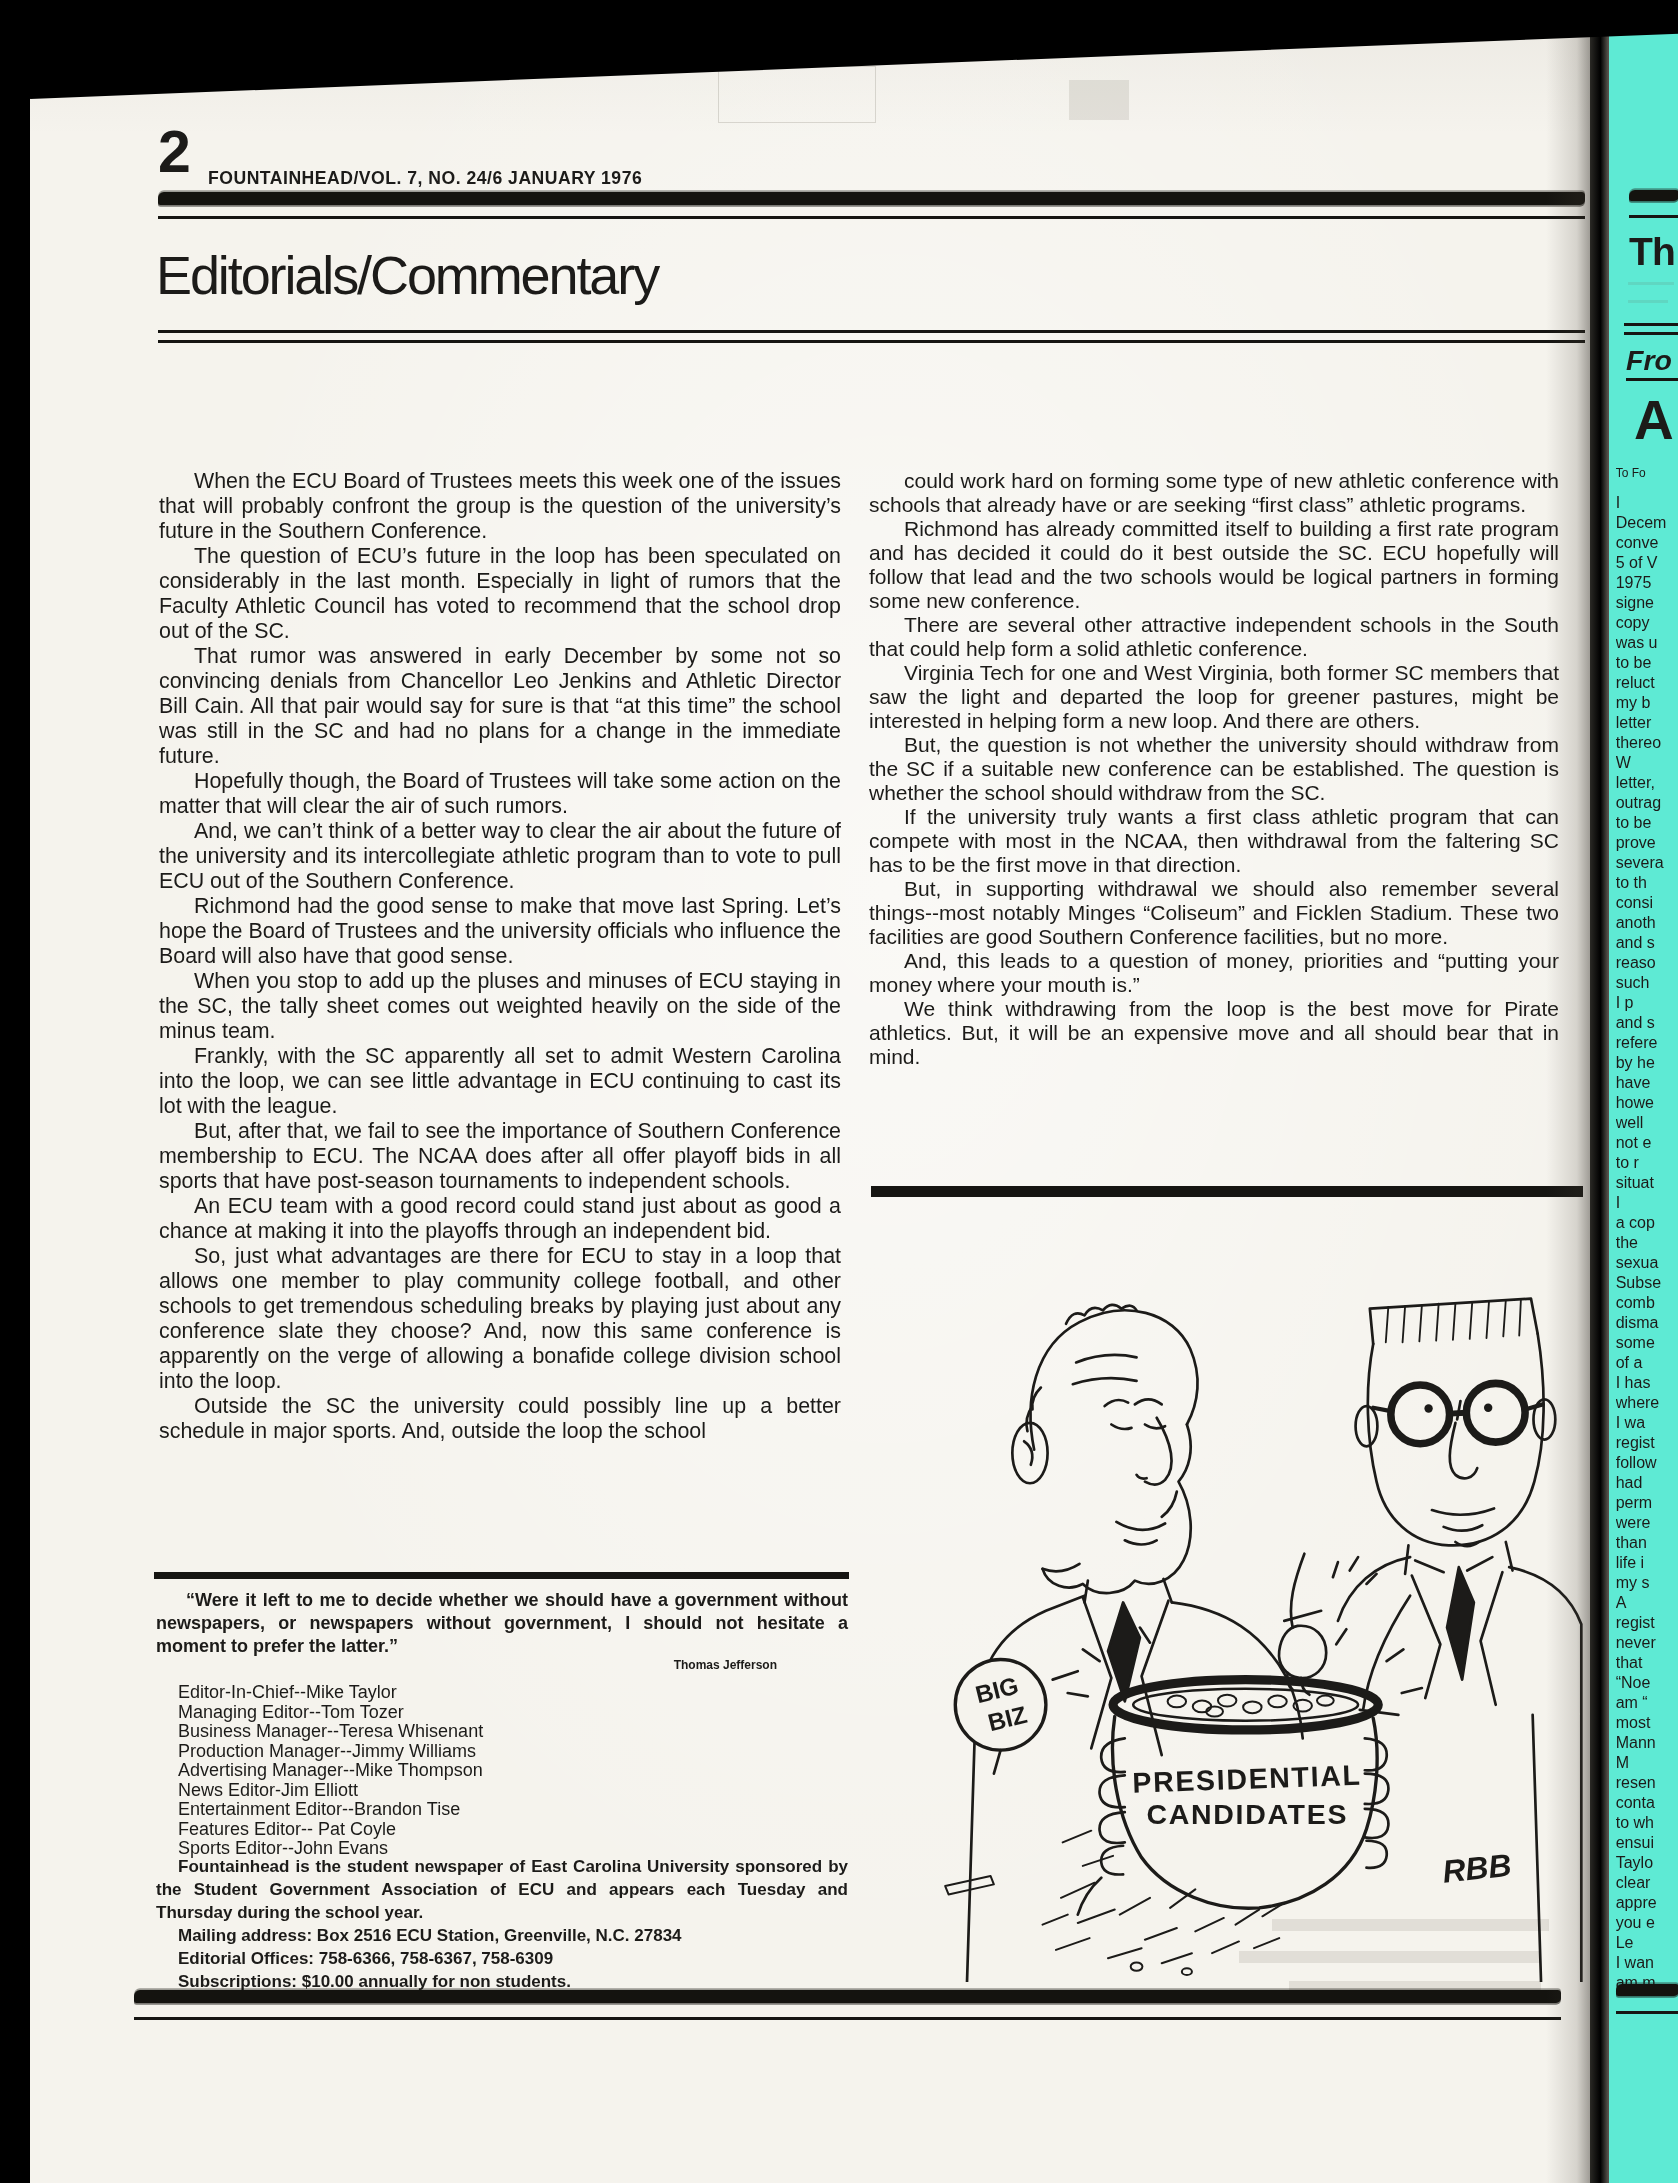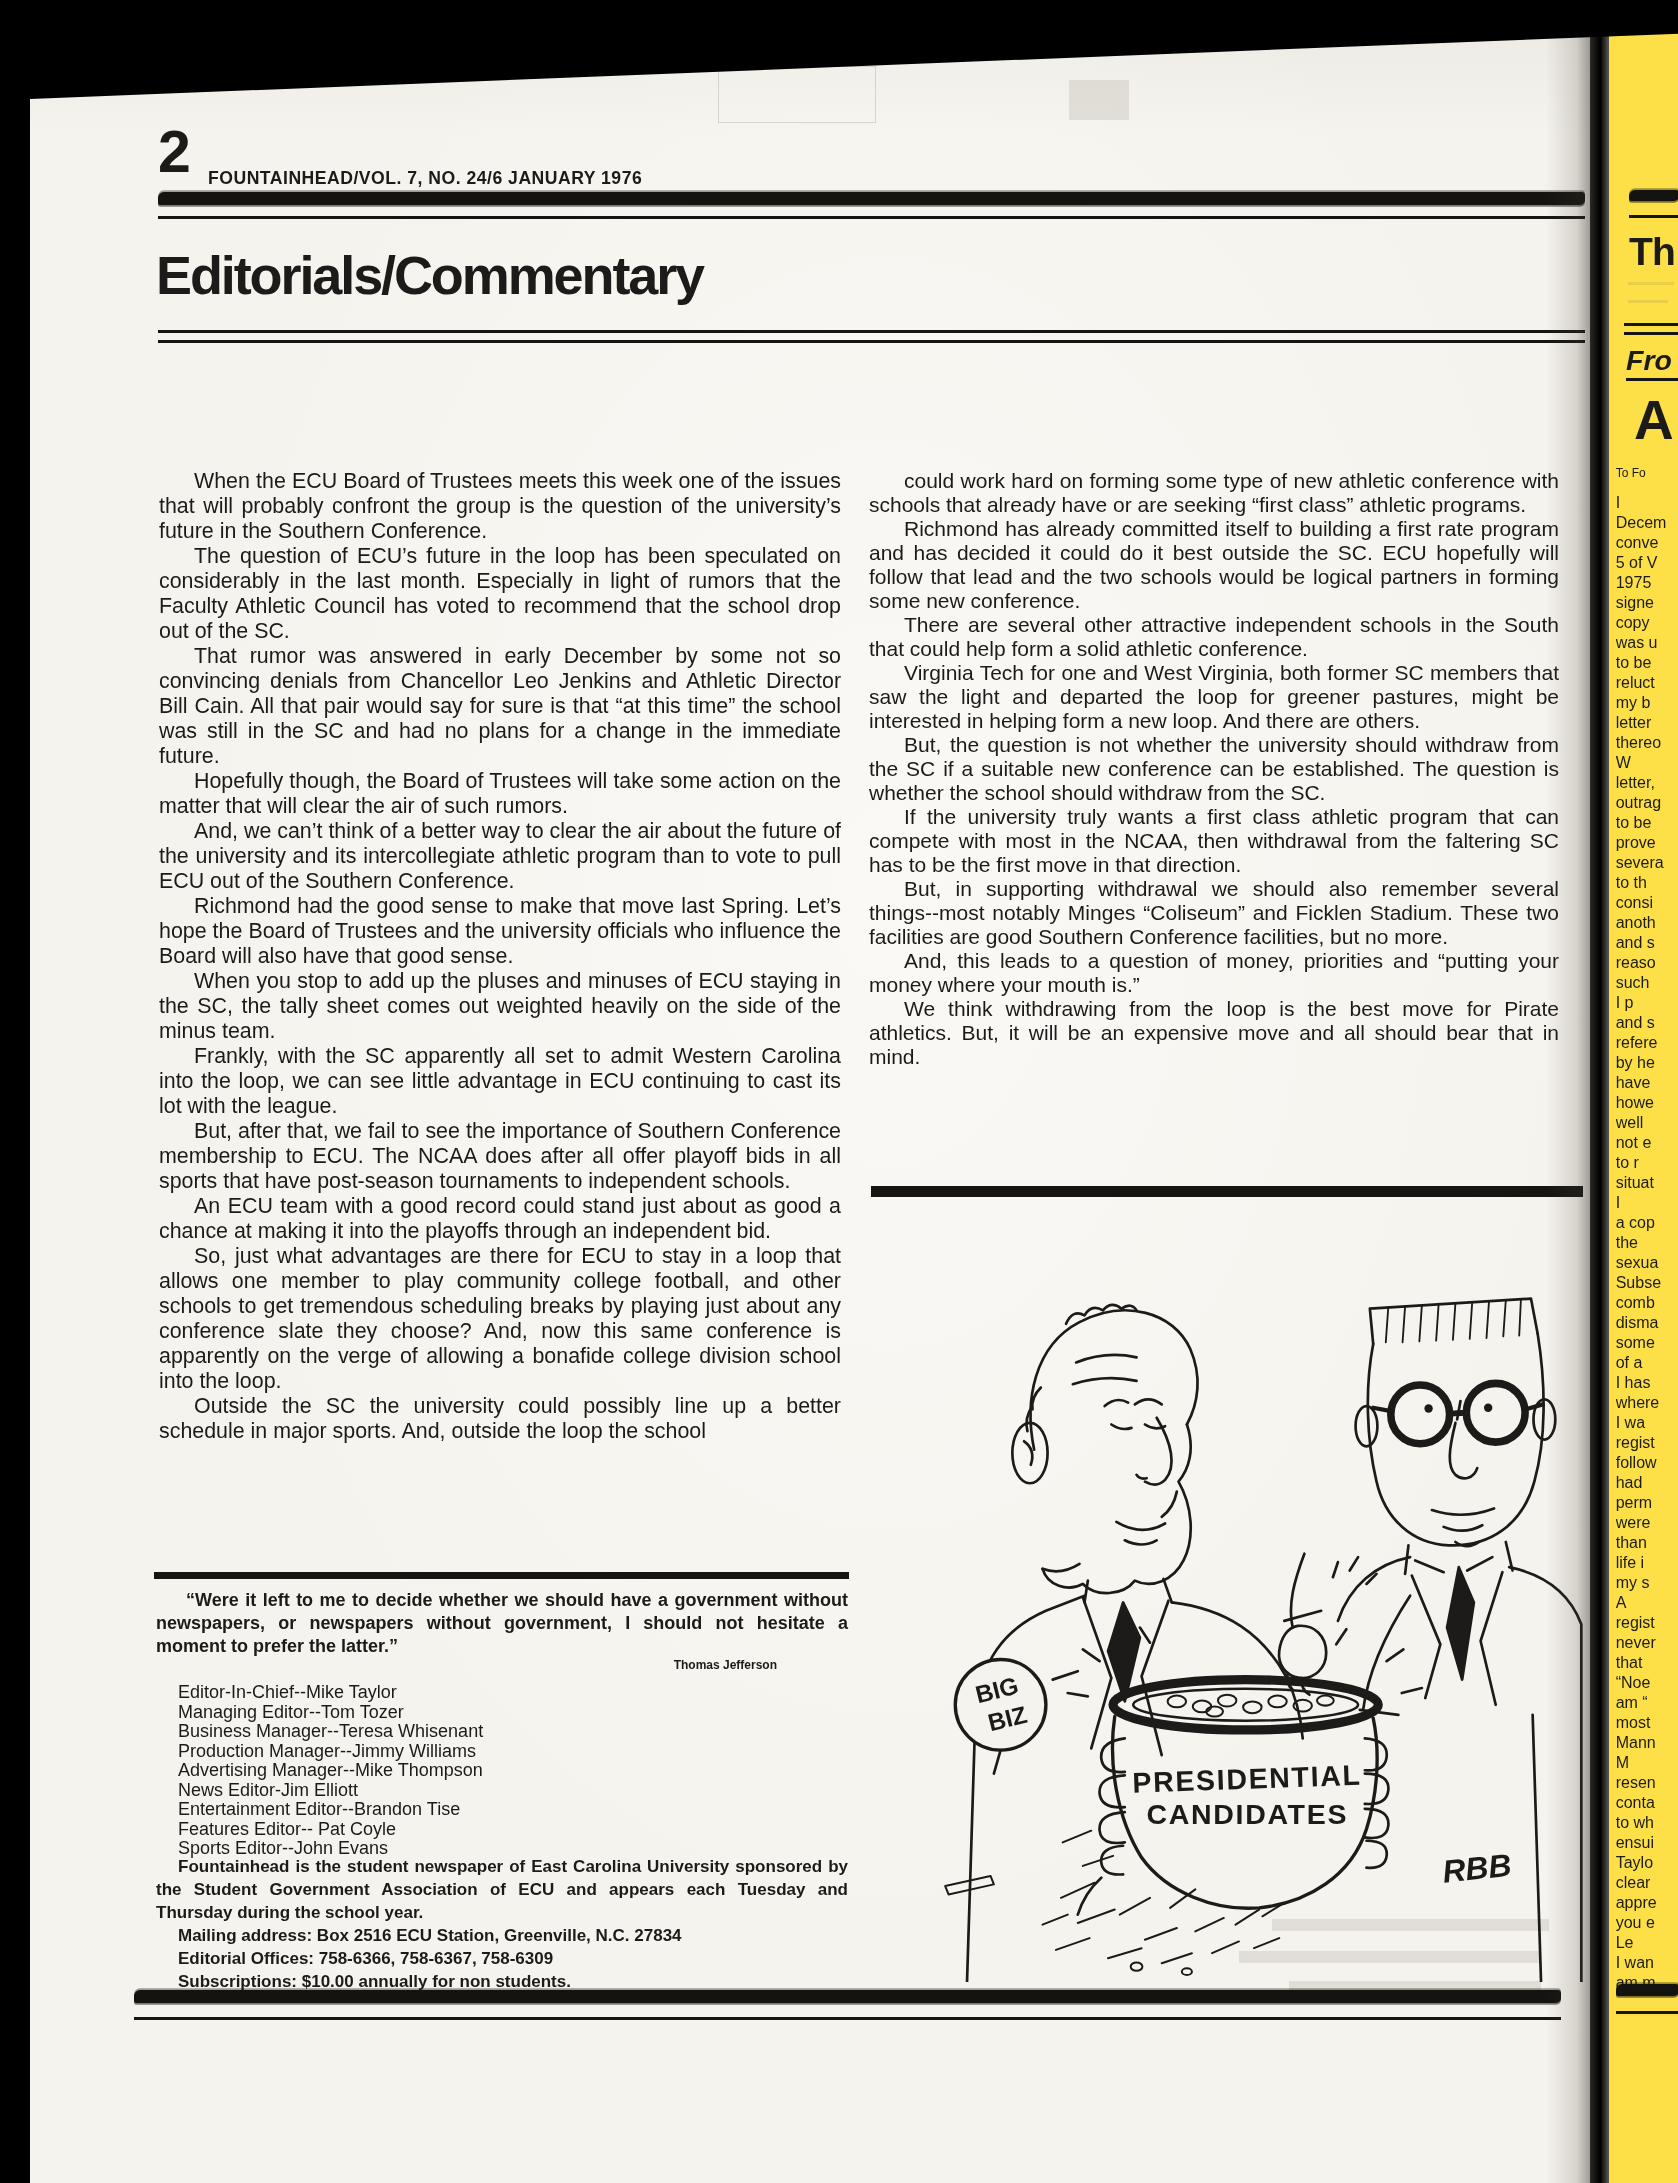--- a/index.html
+++ b/index.html
@@ -3,33 +3,33 @@
 <meta charset="utf-8">
 <style>
   html,body{margin:0;padding:0;background:#000;}
   body{width:1679px;height:2183px;position:relative;overflow:hidden;
        font-family:"Liberation Sans",sans-serif;color:#1c1b19;}
   .abs{position:absolute;}
   .page{left:30px;top:34px;width:1560px;height:2150px;
         background:#f5f3ed;
         background-image:radial-gradient(ellipse at 55% 40%, rgba(255,255,255,.5), rgba(0,0,0,0) 60%),
                          linear-gradient(180deg, rgba(120,110,95,.06), rgba(0,0,0,0) 101px);}
-  .strip{left:1609px;top:30px;width:70px;height:2153px;background:#fde047;overflow:hidden;}
+  .strip{left:1609px;top:30px;width:70px;height:2153px;background:#5eead4;overflow:hidden;}
   .topwedge{left:0;top:0;width:1679px;height:99px;background:#000;
             clip-path:polygon(0 0,100% 0,100% 34%,1.8% 100%);}
   .gapshade{left:1590px;top:0;width:19.3px;height:2183px;
             background:linear-gradient(90deg,#2a2925,#000 55%,#55524b 95%);}
   .edgeshade{left:1516px;top:0;width:44px;height:2150px;
              background:linear-gradient(90deg,rgba(0,0,0,0),rgba(70,65,55,.18) 70%,rgba(40,36,30,.42));}
   .rule{background:#161512;}
   .wavy{background:#14130f;border-radius:5.9px 3.4px 5px 2.5px;
         box-shadow:0 1.7px 0 0 rgba(20,19,15,.55), 0 -1.7px 0 0 rgba(20,19,15,.4);}
   .pagenum{font-size:59px;font-weight:700;line-height:1;letter-spacing:-1.7px;}
   .masthead{font-size:17.6px;font-weight:700;letter-spacing:0.5px;}
-  .sectitle{font-size:54px;font-weight:700;letter-spacing:-2.1px;}
+  .sectitle{font-size:54px;font-weight:400;letter-spacing:-2.1px;}
   .headline{font-size:59px;font-weight:700;font-style:italic;letter-spacing:-0.8px;
             text-align:center;white-space:pre;}
   .col{text-align:justify;}
   .colL{font-size:21.4px;line-height:25px;width:682px;}
   .colR{font-size:21px;line-height:24px;width:690px;}
   .bodyp{margin:0;text-indent:35px;text-align:justify;}
   .quote{font-size:18px;font-weight:700;line-height:23px;text-align:justify;margin:0;text-indent:30px;}
   .attrib{font-size:12px;font-weight:700;text-align:right;padding-right:71px;}
   .staff{font-size:18px;line-height:19.5px;white-space:pre-line;}
   .imprint{font-size:17px;font-weight:700;line-height:23px;}

